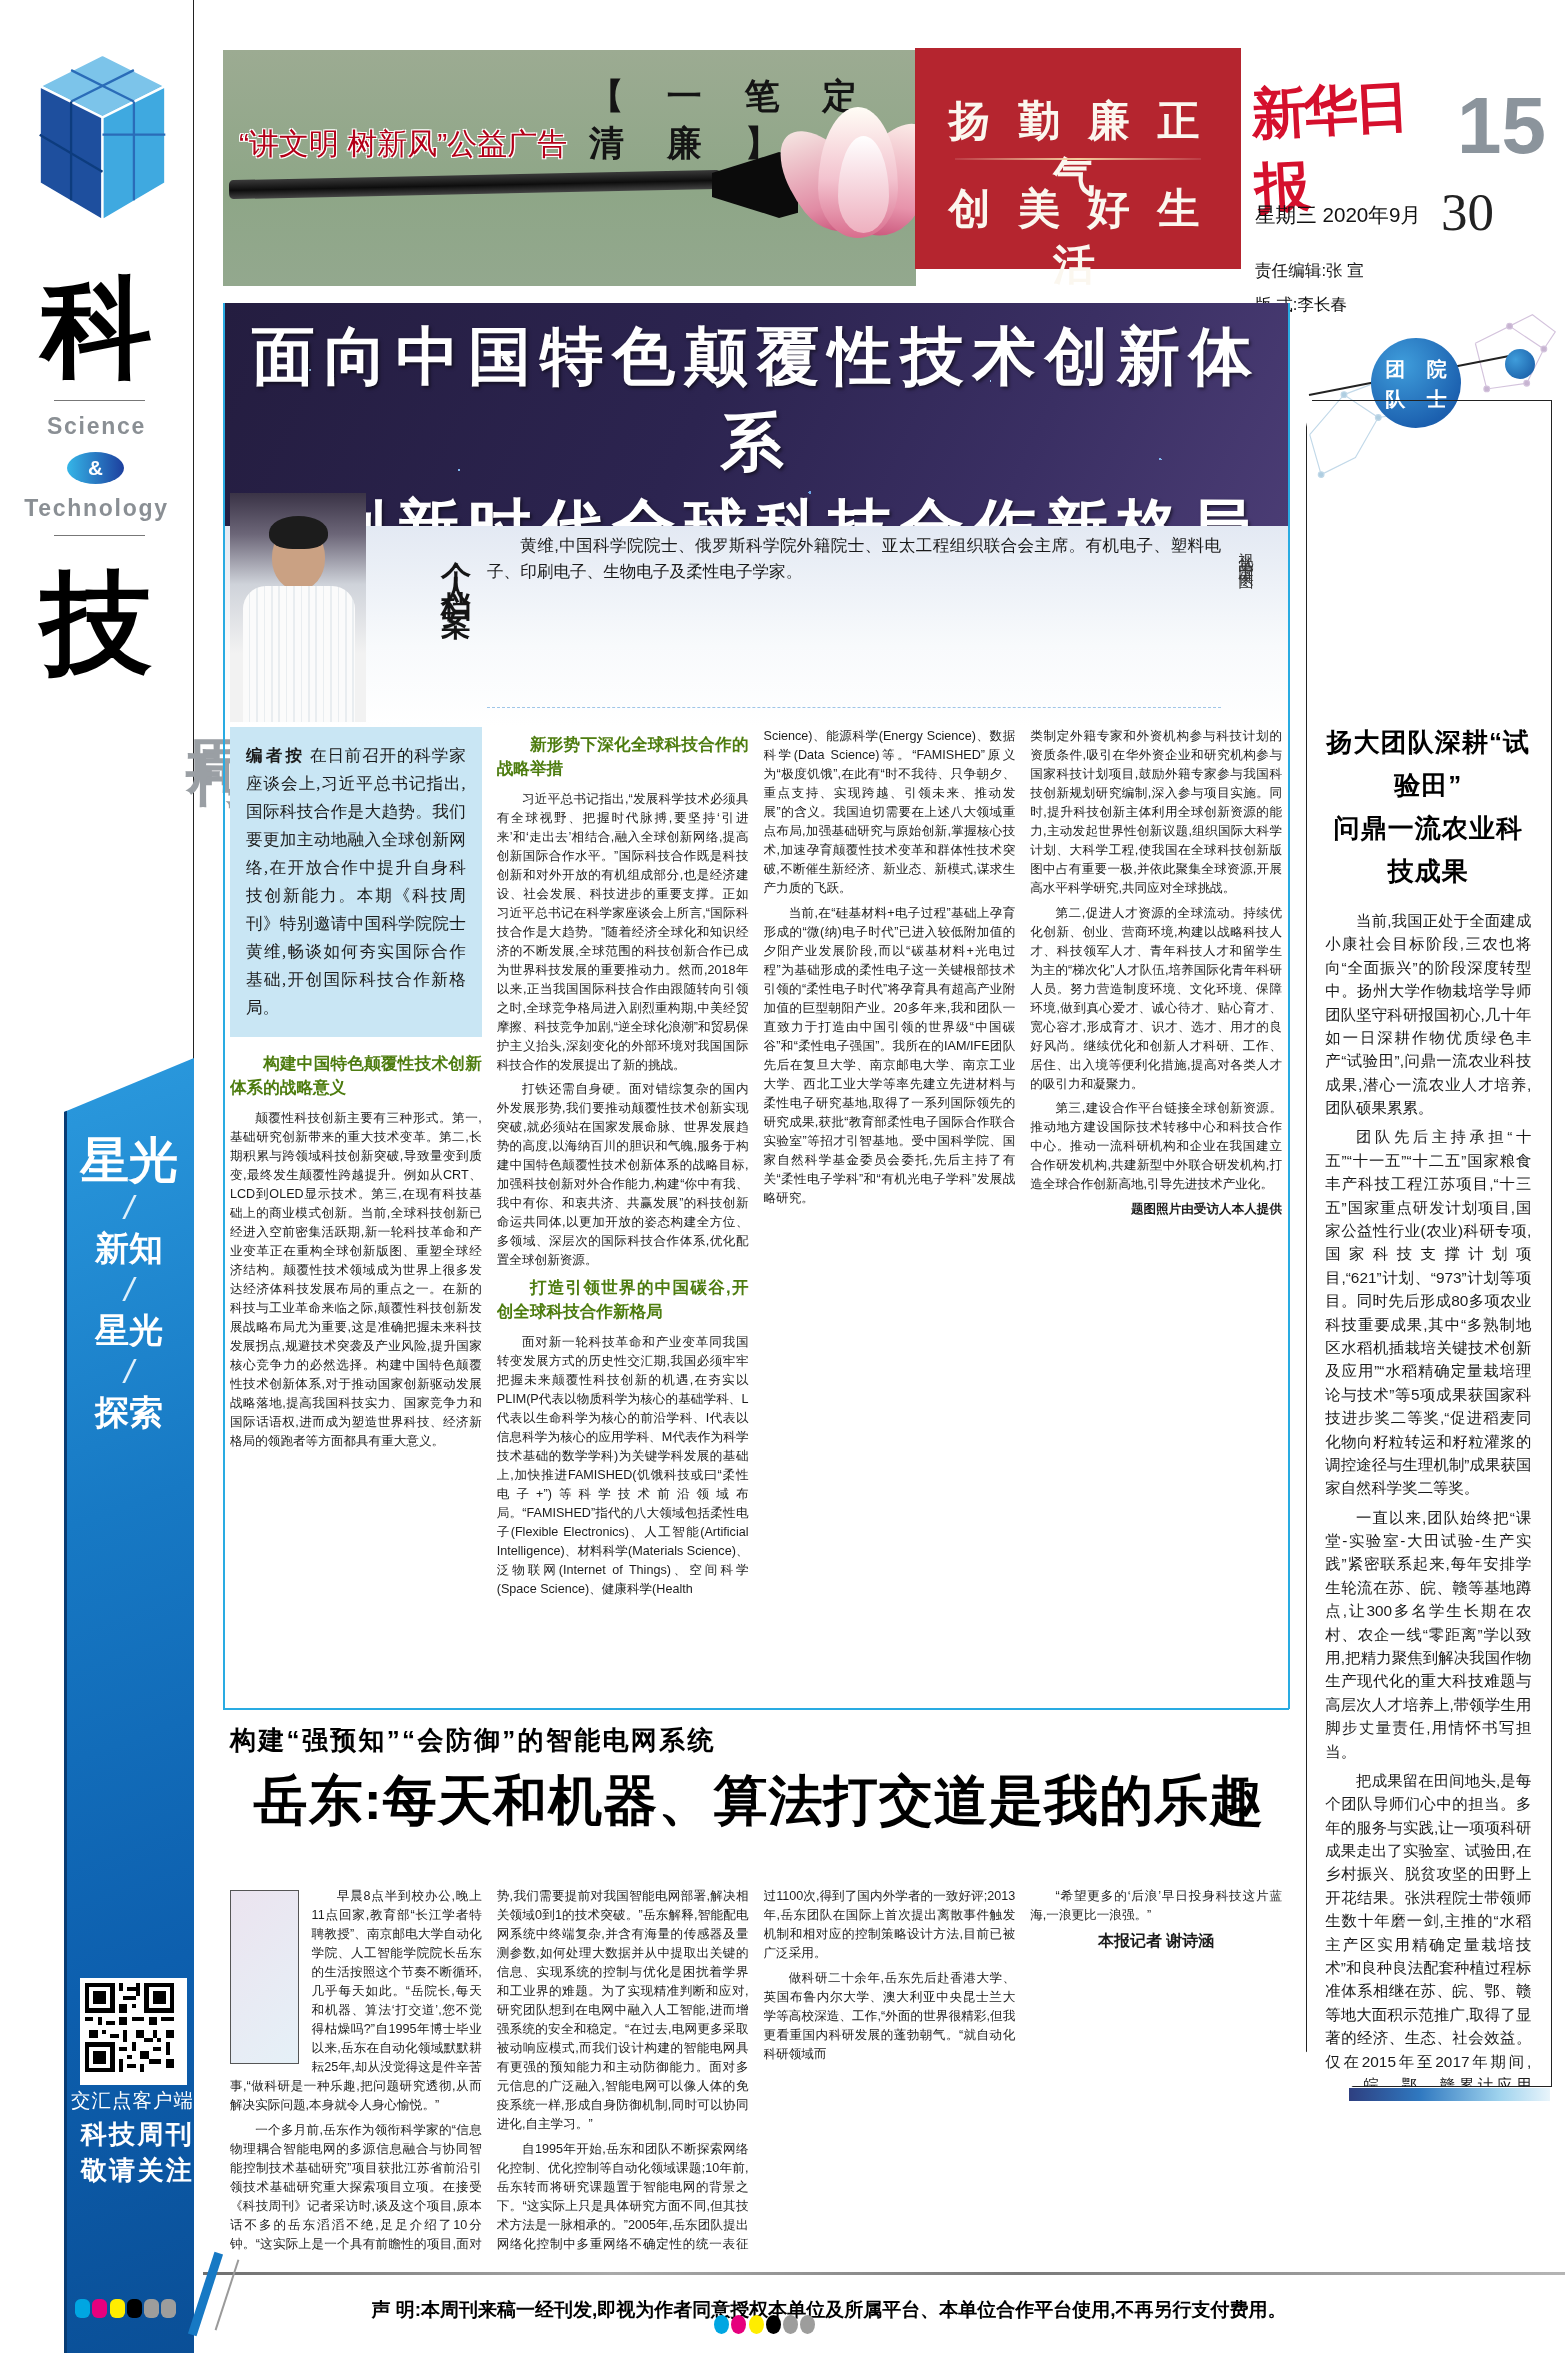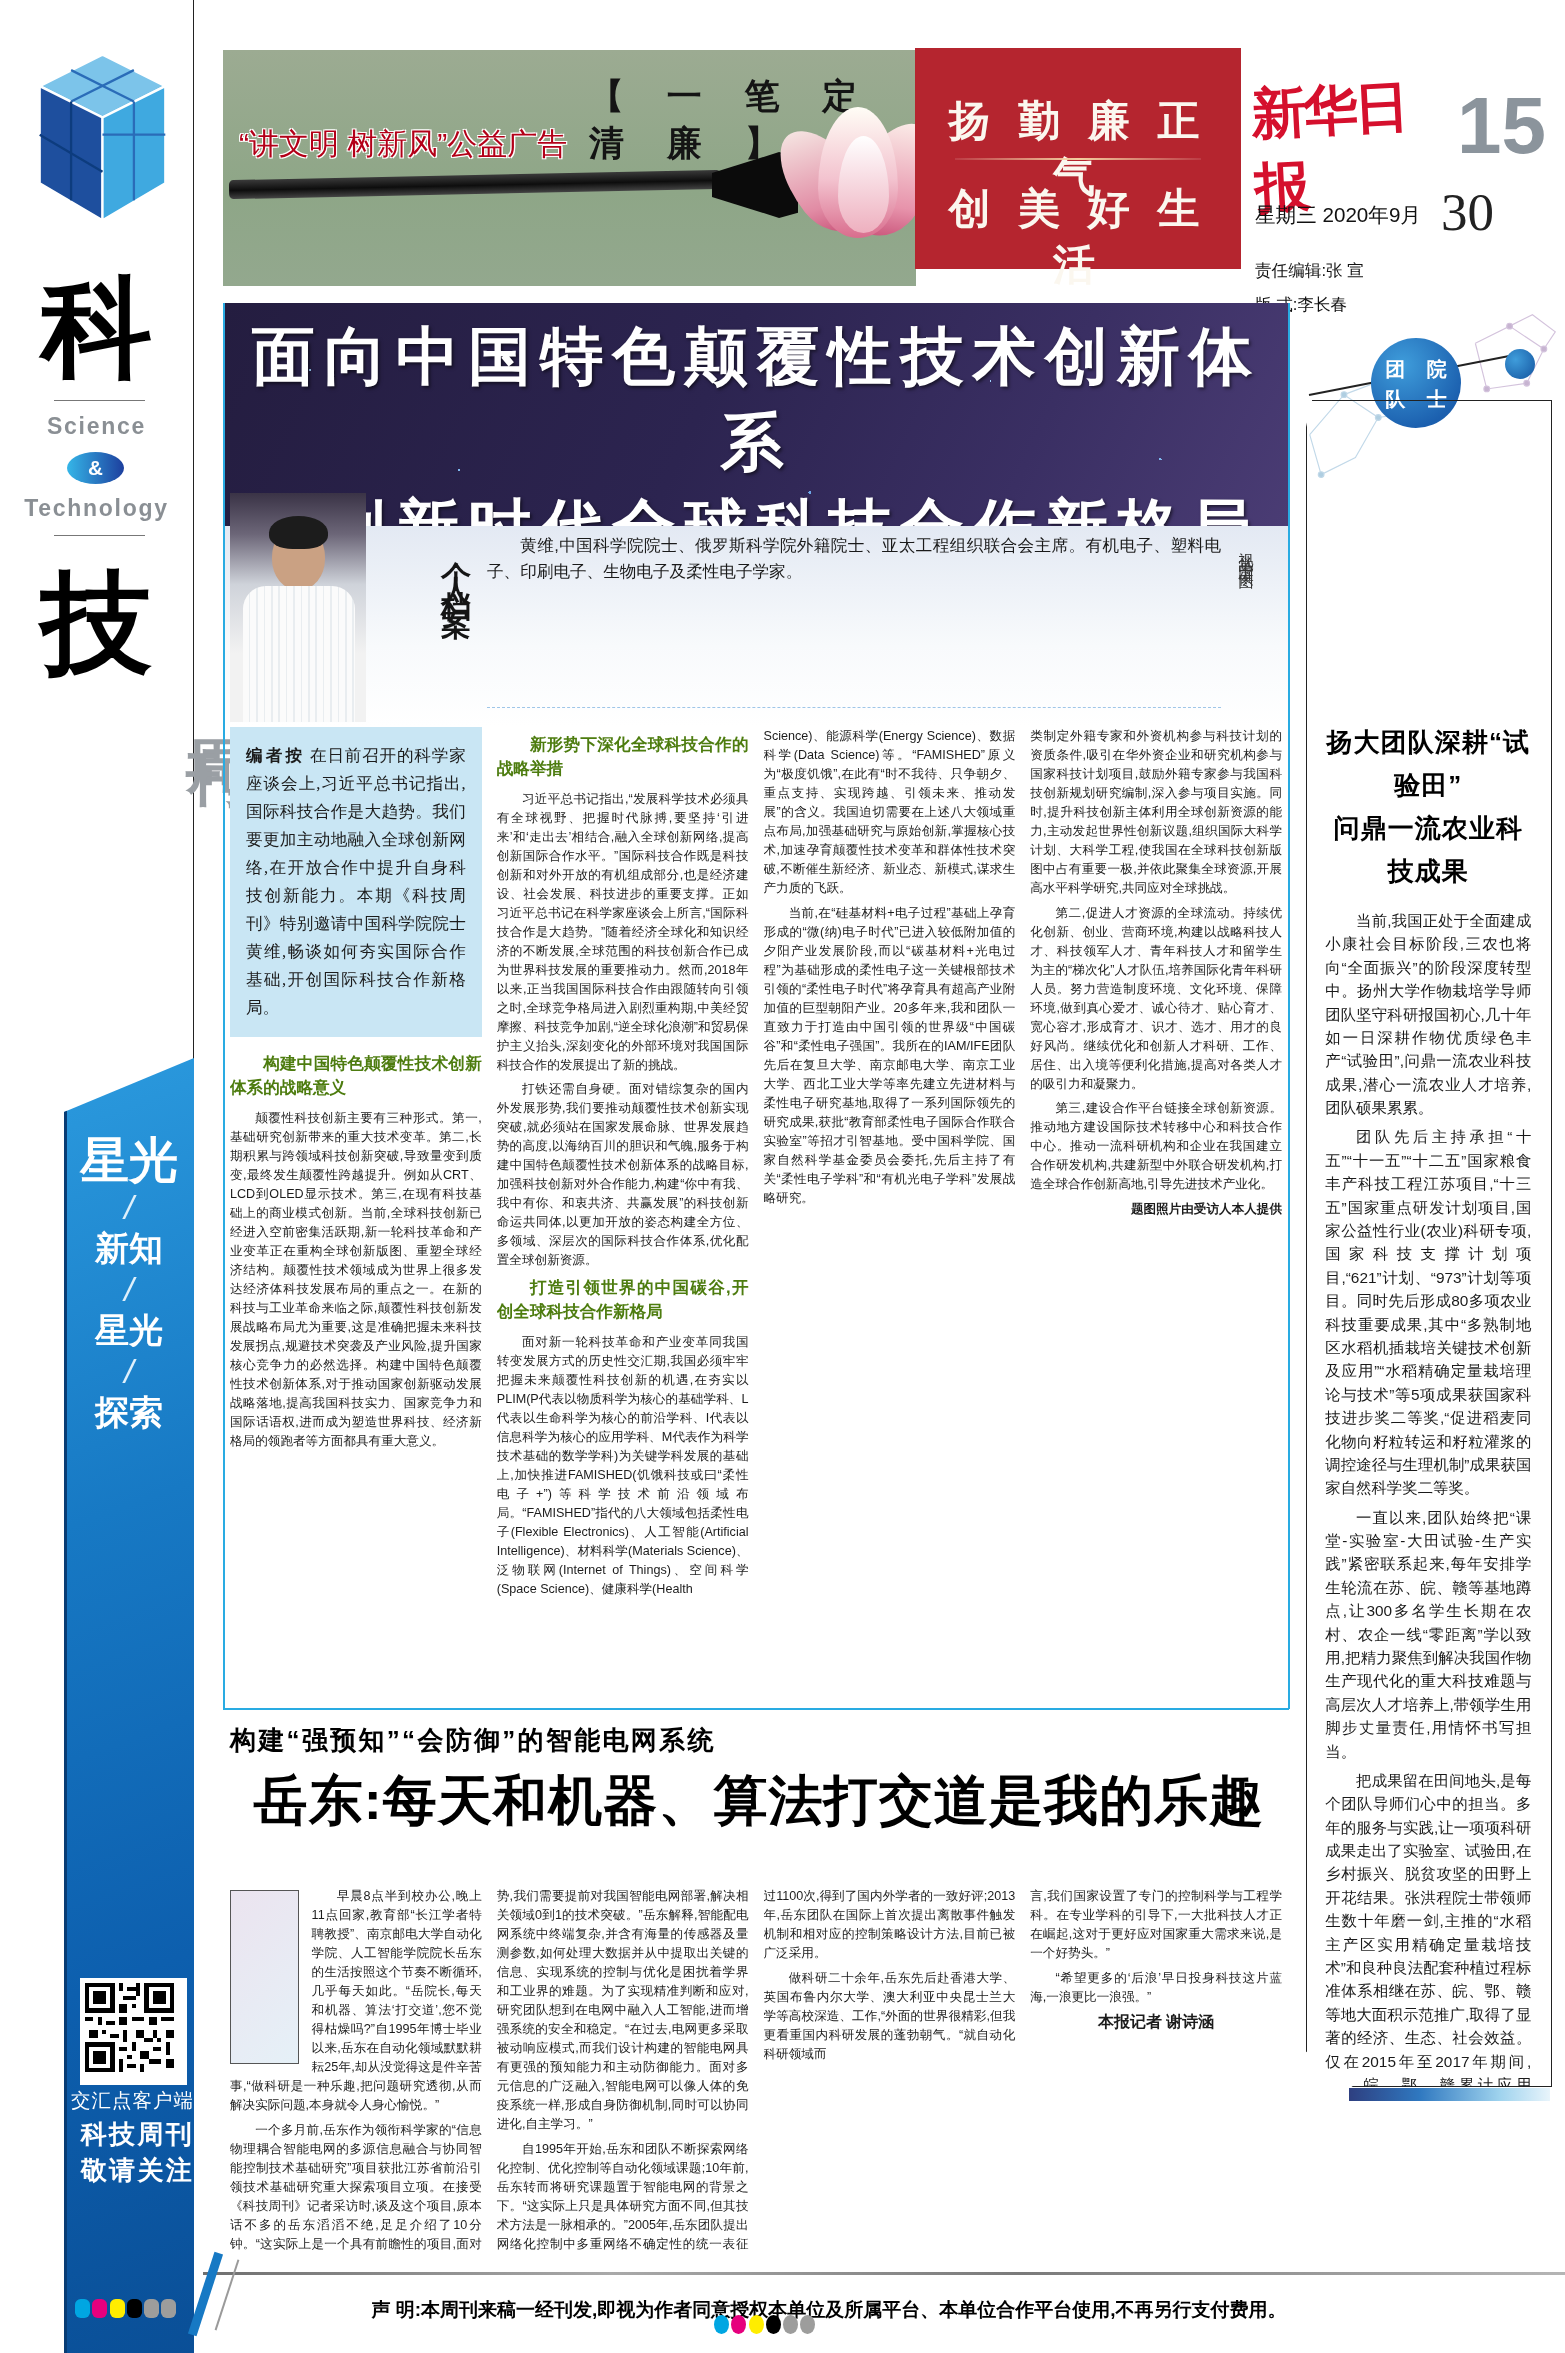--- a/index.html
+++ b/index.html
@@ -349,21 +349,20 @@
     </div>
     <div class="bcol jus">
       <p style="text-indent:0">势,我们需要提前对我国智能电网部署,解决相关领域0到1的技术突破。”岳东解释,智能配电网系统中终端复杂,并含有海量的传感器及量测参数,如何处理大数据并从中提取出关键的信息、实现系统的控制与优化是困扰着学界和工业界的难题。为了实现精准判断和应对,研究团队想到在电网中融入人工智能,进而增强系统的安全和稳定。“在过去,电网更多采取被动响应模式,而我们设计构建的智能电网具有更强的预知能力和主动防御能力。面对多元信息的广泛融入,智能电网可以像人体的免疫系统一样,形成自身防御机制,同时可以协同进化,自主学习。”</p>
       <p>自1995年开始,岳东和团队不断探索网络化控制、优化控制等自动化领域课题;10年前,岳东转而将研究课题置于智能电网的背景之下。“这实际上只是具体研究方面不同,但其技术方法是一脉相承的。”2005年,岳东团队提出网络化控制中多重网络不确定性的统一表征方法,其论文在谷歌他引数超</p>
     </div>
     <div class="bcol jus">
       <p style="text-indent:0">过1100次,得到了国内外学者的一致好评;2013年,岳东团队在国际上首次提出离散事件触发机制和相对应的控制策略设计方法,目前已被广泛采用。</p>
       <p>做科研二十余年,岳东先后赴香港大学、英国布鲁内尔大学、澳大利亚中央昆士兰大学等高校深造、工作,“外面的世界很精彩,但我更看重国内科研发展的蓬勃朝气。“就自动化科研领域而</p>
     </div>
     <div class="bcol jus">
-      <p style="text-indent:0">言,我们国家设置了专门的控制科学与工程学科。在专业学科的引导下,一大批科技人才正在崛起,这对于更好应对国家重大需求来说,是一个好势头。”</p>
       <p>“希望更多的‘后浪’早日投身科技这片蓝海,一浪更比一浪强。”</p>
       <p class="tbyline">本报记者  谢诗涵</p>
     </div>
   </div>
 
   <div class="abs frule"></div>
   <div class="abs slash-b"></div>
   <div class="abs slash-g"></div>
   <div class="abs decl">声  明:本周刊来稿一经刊发,即视为作者同意授权本单位及所属平台、本单位合作平台使用,不再另行支付费用。</div>
   <div class="abs marks" style="left:714px;top:2315px;">

